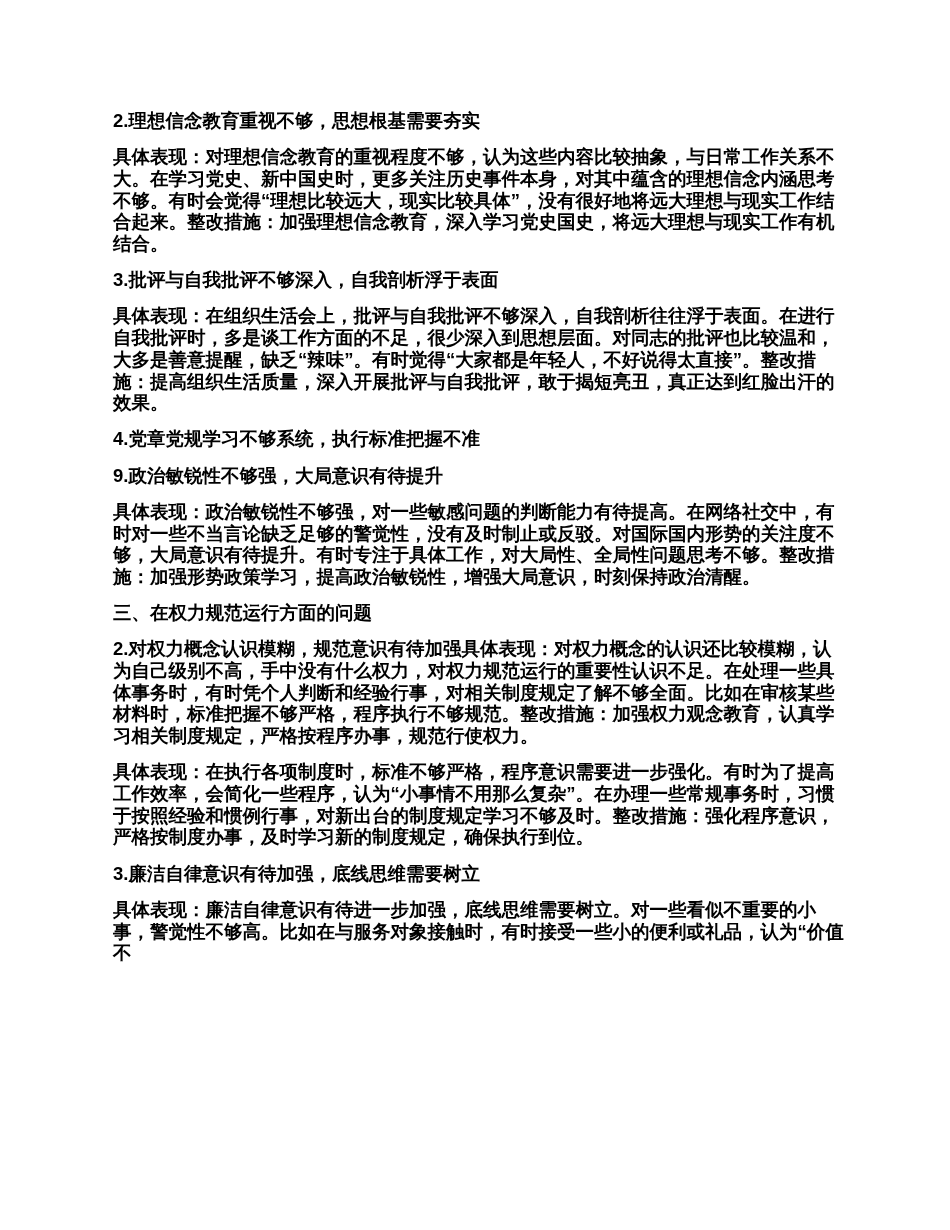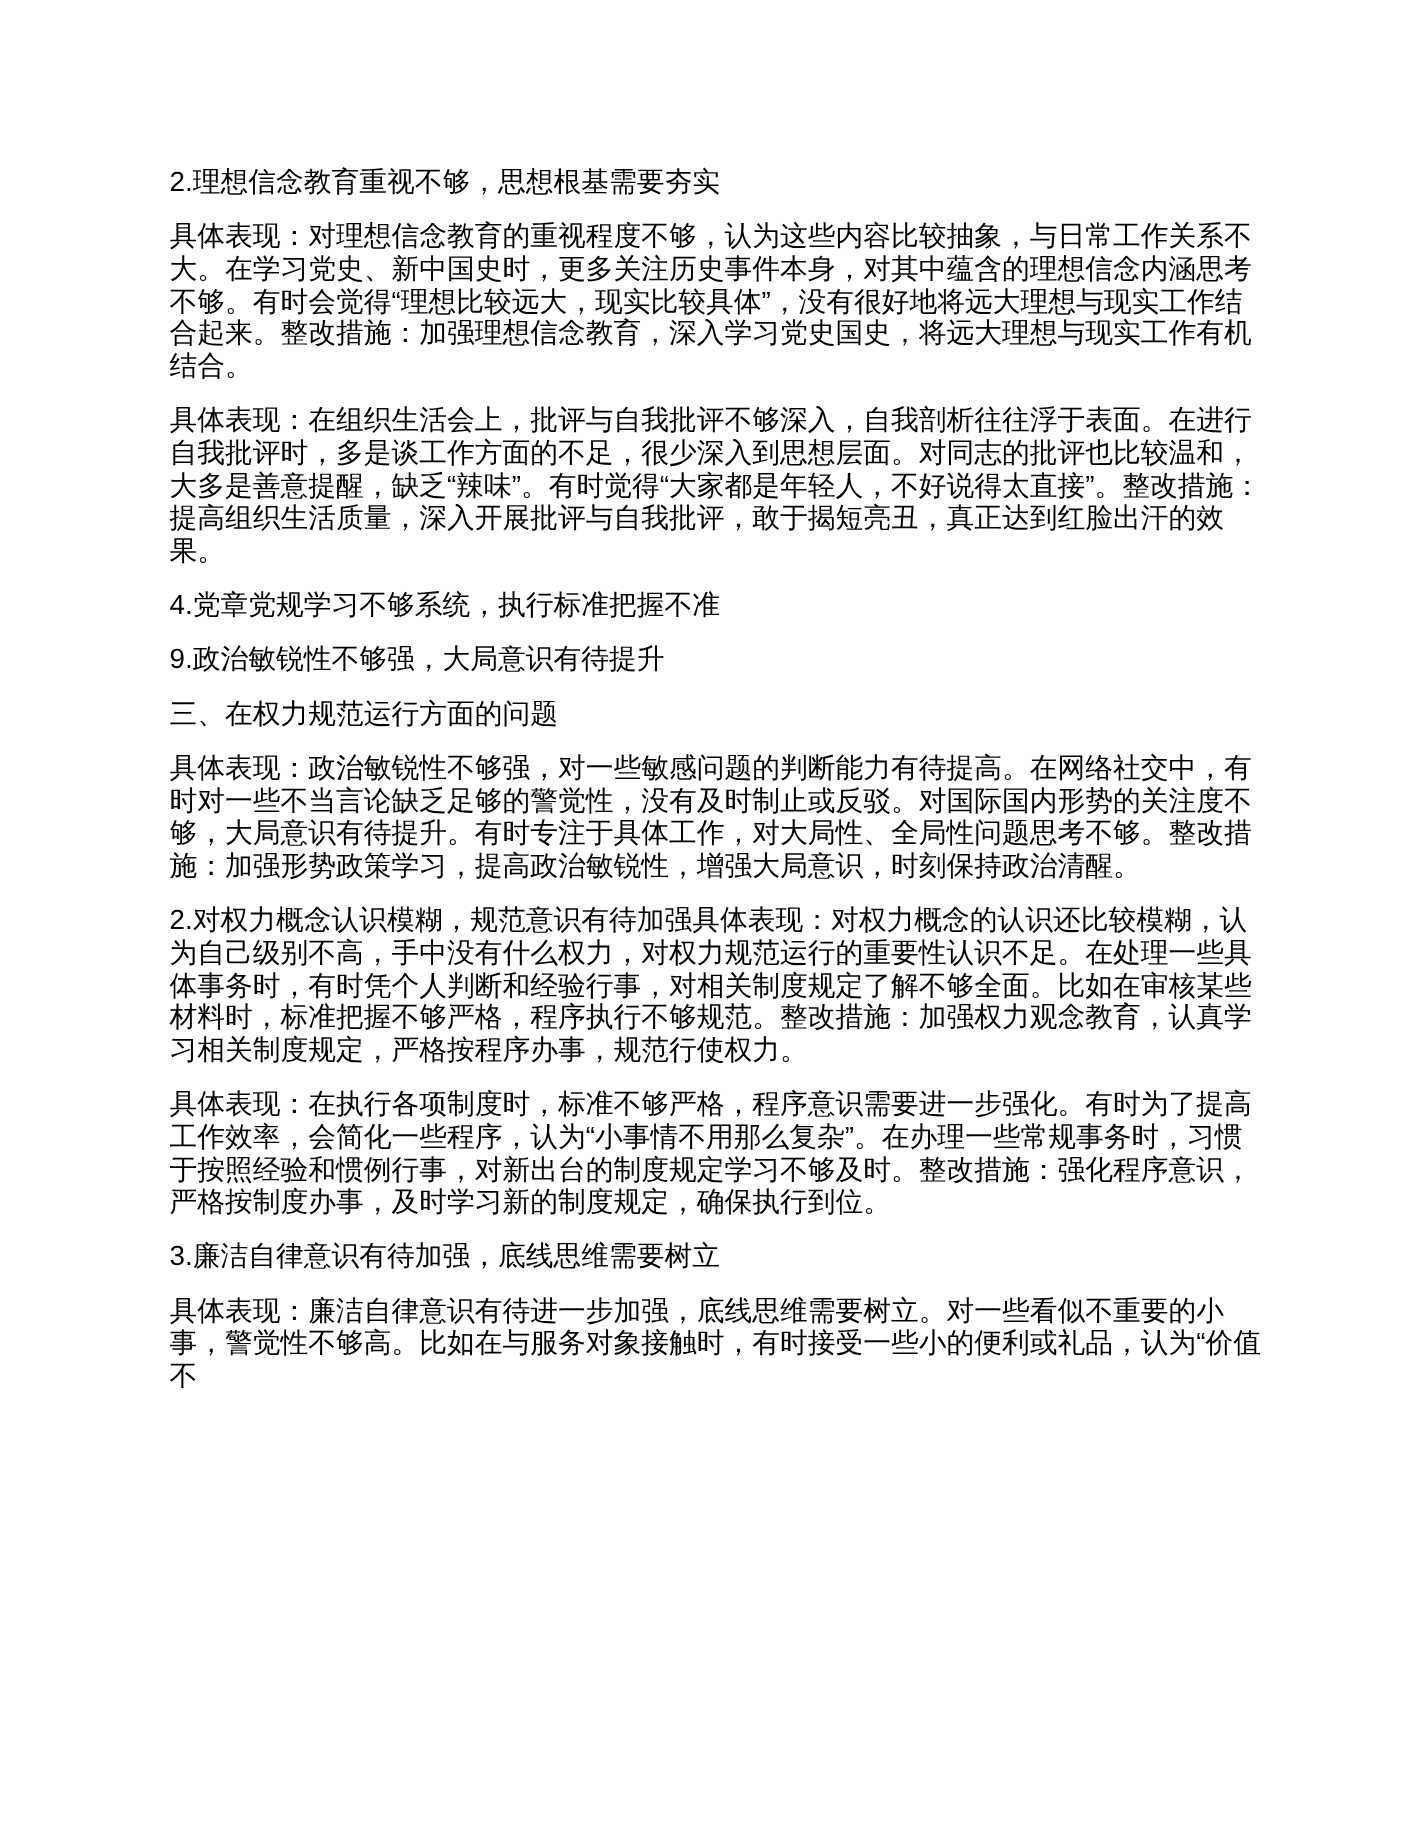--- a/index.html
+++ b/index.html
@@ -18,38 +18,39 @@
     box-sizing: border-box;
     width: 950px;
     height: 1230px;
     padding: 110px 104px 0 113px;
     background: #ffffff;
   }
   .doc-block {
     margin: 0 0 14.5px 0;
     font-size: 18.5px;
     line-height: 21.7px;
-    font-weight: 400;
+    font-weight: 700;
     text-align: left;
     letter-spacing: 0;
     word-break: normal;
     overflow-wrap: break-word;
   }
   .doc-block:first-child {
     margin-top: 0;
   }
 </style>
 </head>
 <body>
 
 <div class="doc-page">
   <p class="doc-block">2.理想信念教育重视不够，思想根基需要夯实</p>
   <p class="doc-block">具体表现：对理想信念教育的重视程度不够，认为这些内容比较抽象，与日常工作关系不大。在学习党史、新中国史时，更多关注历史事件本身，对其中蕴含的理想信念内涵思考不够。有时会觉得“理想比较远大，现实比较具体”，没有很好地将远大理想与现实工作结合起来。整改措施：加强理想信念教育，深入学习党史国史，将远大理想与现实工作有机结合。</p>
+  <p class="doc-block">3.批评与自我批评不够深入，自我剖析浮于表面</p>
   <p class="doc-block">具体表现：在组织生活会上，批评与自我批评不够深入，自我剖析往往浮于表面。在进行自我批评时，多是谈工作方面的不足，很少深入到思想层面。对同志的批评也比较温和，大多是善意提醒，缺乏“辣味”。有时觉得“大家都是年轻人，不好说得太直接”。整改措施：提高组织生活质量，深入开展批评与自我批评，敢于揭短亮丑，真正达到红脸出汗的效果。</p>
   <p class="doc-block">4.党章党规学习不够系统，执行标准把握不准</p>
   <p class="doc-block">9.政治敏锐性不够强，大局意识有待提升</p>
+  <p class="doc-block">具体表现：政治敏锐性不够强，对一些敏感问题的判断能力有待提高。在网络社交中，有时对一些不当言论缺乏足够的警觉性，没有及时制止或反驳。对国际国内形势的关注度不够，大局意识有待提升。有时专注于具体工作，对大局性、全局性问题思考不够。整改措施：加强形势政策学习，提高政治敏锐性，增强大局意识，时刻保持政治清醒。</p>
   <p class="doc-block">三、在权力规范运行方面的问题</p>
-  <p class="doc-block">具体表现：政治敏锐性不够强，对一些敏感问题的判断能力有待提高。在网络社交中，有时对一些不当言论缺乏足够的警觉性，没有及时制止或反驳。对国际国内形势的关注度不够，大局意识有待提升。有时专注于具体工作，对大局性、全局性问题思考不够。整改措施：加强形势政策学习，提高政治敏锐性，增强大局意识，时刻保持政治清醒。</p>
   <p class="doc-block">2.对权力概念认识模糊，规范意识有待加强具体表现：对权力概念的认识还比较模糊，认为自己级别不高，手中没有什么权力，对权力规范运行的重要性认识不足。在处理一些具体事务时，有时凭个人判断和经验行事，对相关制度规定了解不够全面。比如在审核某些材料时，标准把握不够严格，程序执行不够规范。整改措施：加强权力观念教育，认真学习相关制度规定，严格按程序办事，规范行使权力。</p>
   <p class="doc-block">具体表现：在执行各项制度时，标准不够严格，程序意识需要进一步强化。有时为了提高工作效率，会简化一些程序，认为“小事情不用那么复杂”。在办理一些常规事务时，习惯于按照经验和惯例行事，对新出台的制度规定学习不够及时。整改措施：强化程序意识，严格按制度办事，及时学习新的制度规定，确保执行到位。</p>
   <p class="doc-block">3.廉洁自律意识有待加强，底线思维需要树立</p>
   <p class="doc-block">具体表现：廉洁自律意识有待进一步加强，底线思维需要树立。对一些看似不重要的小事，警觉性不够高。比如在与服务对象接触时，有时接受一些小的便利或礼品，认为“价值不</p>
 </div>
 
 </body></html>

